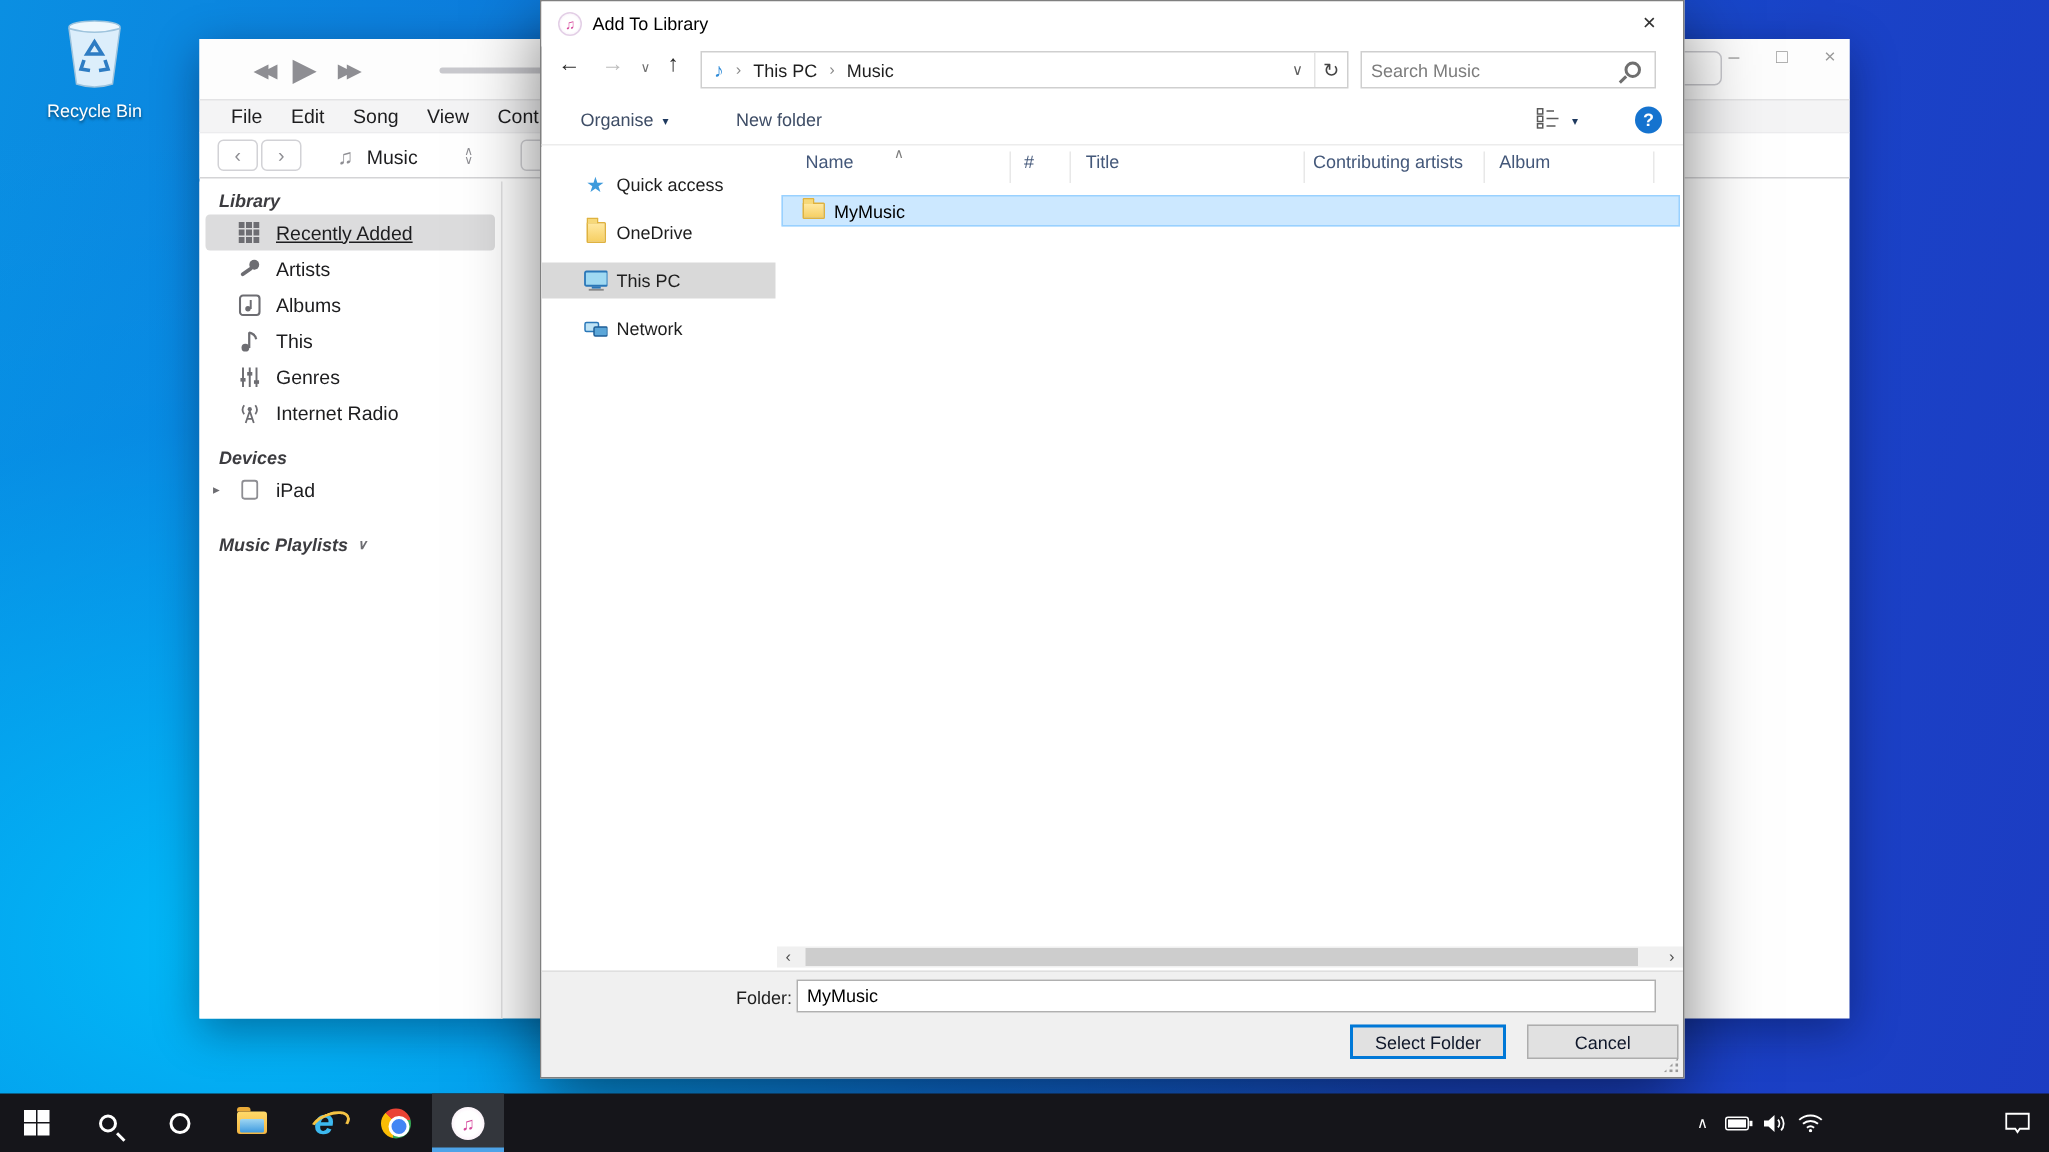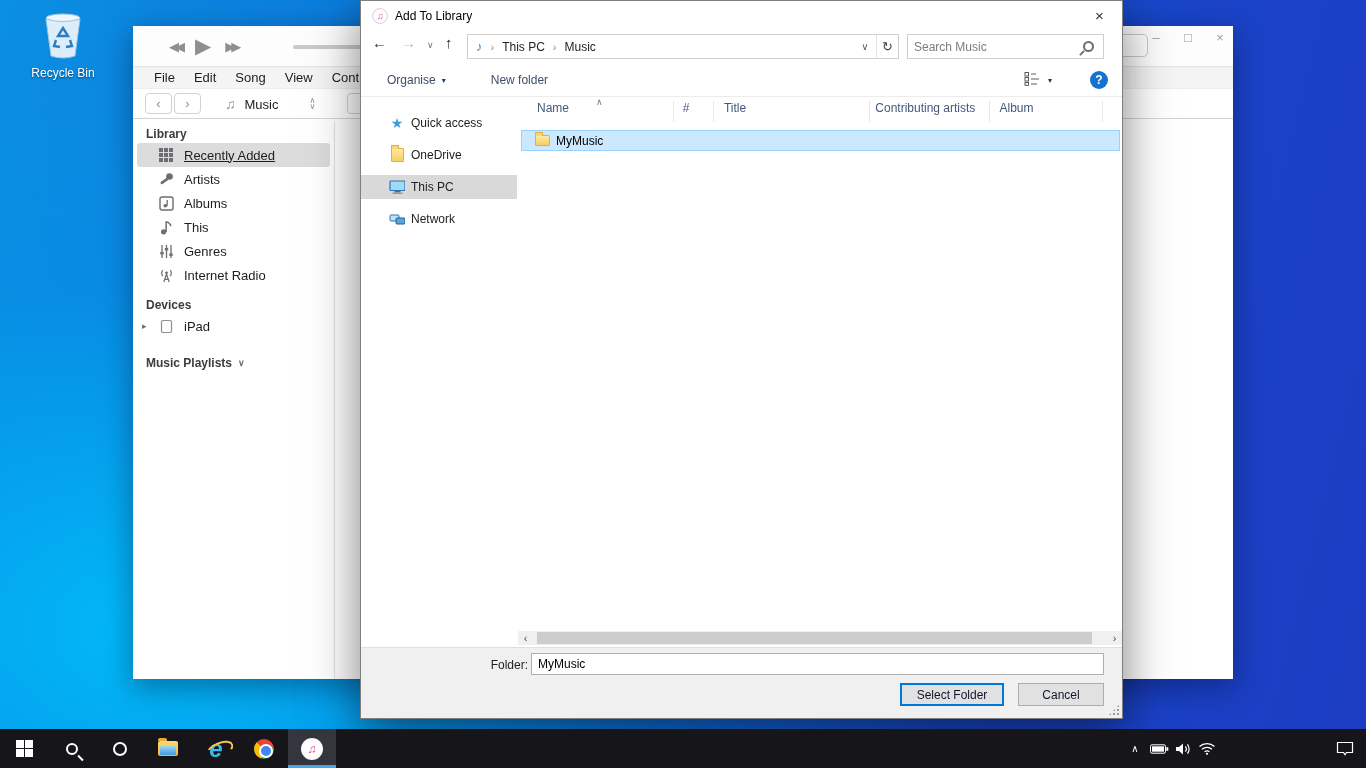--- a/index.html
+++ b/index.html
@@ -27,21 +27,21 @@
   .it-navbar{position:relative;height:30px;background:#fff;border-bottom:1px solid #d4d4d6;}
   .nav-btn{position:absolute;top:4px;width:27px;height:21px;border:1px solid #d2d2d6;border-radius:4px;background:#fff;
     color:#8e8e93;font-size:13px;display:flex;align-items:center;justify-content:center;}
   .it-selector{position:absolute;left:92px;top:2px;height:26px;display:flex;align-items:center;gap:9px;}
   .it-selector .note{color:#8e8e93;font-size:14px;}
   .it-selector .val{font-size:13px;color:#1d1d1f;}
   .spin{display:flex;flex-direction:column;line-height:6px;font-size:8px;color:#8e8e93;margin-left:22px;}
   .mini-box{position:absolute;left:214px;top:4px;width:24px;height:21px;border:1px solid #d2d2d6;border-radius:4px;}
   .it-body{position:absolute;top:95px;bottom:0;left:0;right:0;}
   .it-sidebar{position:absolute;left:0;top:0;bottom:0;width:202px;background:#fff;border-right:1px solid #e2e2e4;padding-top:4px;}
-  .sec-lbl{height:18px;line-height:18px;padding-left:13px;font-size:12px;font-weight:bold;color:#3c3c40;}
+  .sec-lbl{height:18px;line-height:18px;padding-left:13px;font-size:12px;font-weight:bold;color:#3c3c40;font-style:italic;}
   .it-row{position:relative;height:24px;display:flex;align-items:center;margin:0 4px;border-radius:3px;font-size:13px;color:#1d1d1f;}
   .it-row .ic{width:20px;margin-left:19px;margin-right:8px;display:flex;justify-content:center;align-items:center;}
   .it-row.sel{background:#dcdcdd;text-decoration:underline;}
   .dev-arrow{position:absolute;left:5px;font-size:9px;color:#6d6d72;}
   .pl-lbl{display:flex;align-items:center;gap:6px;margin-top:16px;}
   .pl-lbl .cv{font-size:9px;color:#6d6d72;}
   
   .dialog{position:absolute;left:360px;top:0;width:763px;height:719px;background:#fff;border:1px solid #7f7f7f;
     box-shadow:0 14px 45px rgba(0,0,0,.5);z-index:20;font-size:12px;color:#1e1e1e;}
   .dl-title{position:relative;height:30px;display:flex;align-items:center;padding-left:11px;gap:7px;background:#fff;}
@@ -82,21 +82,21 @@
   .hscroll{position:absolute;left:0;right:0;top:533px;height:14px;background:#f0f0f0;display:flex;align-items:center;}
   .hs-arrow{width:15px;text-align:center;color:#505050;font-size:11px;line-height:14px;}
   .hs-thumb{height:12px;background:#cdcdcd;width:555px;margin-left:4px;}
   .dl-footer{position:absolute;left:0;right:0;bottom:0;height:71px;background:#f0f0f0;border-top:1px solid #dfdfdf;}
   .f-lbl{position:absolute;left:128px;top:10px;width:39px;text-align:right;font-size:12px;}
   .f-input{position:absolute;left:170px;top:5px;width:573px;height:22px;border:1px solid #b0b0b0;background:#fff;
     font-size:12px;padding:0 6px;outline:0;}
   .btn{position:absolute;top:35px;height:23px;background:#e1e1e1;border:1px solid #adadad;font-size:12px;
     display:flex;align-items:center;justify-content:center;color:#0f172a;}
   .btn.primary{left:539px;width:104px;border:2px solid #0078d7;}
-  .btn.cancel{left:657px;width:86px;justify-content:center;}
+  .btn.cancel{left:657px;width:101px;justify-content:center;}
   .grip{position:absolute;right:3px;bottom:3px;width:10px;height:10px;
     background:radial-gradient(circle at 1px 1px,#9a9a9a 1px,transparent 1.2px);background-size:4px 4px;
     clip-path:polygon(100% 0,100% 100%,0 100%);}
   
   .folder-ic{width:15px;height:11px;background:linear-gradient(#ffe8a0,#f6cf63);border:1px solid #dfb23f;border-radius:1px;position:relative;}
   .folder-ic::before{content:"";position:absolute;left:-1px;top:-4px;width:6px;height:3px;background:#f6d879;
     border:1px solid #dfb23f;border-bottom:0;border-radius:1px 1px 0 0;}
   .star{color:#3f9bdc;font-size:14px;line-height:1;}
   .note-blue{color:#2f8bd8;font-size:13px;}
   .itunes-badge{width:16px;height:16px;border-radius:50%;background:radial-gradient(#ffffff 55%,#f0e2f2);

